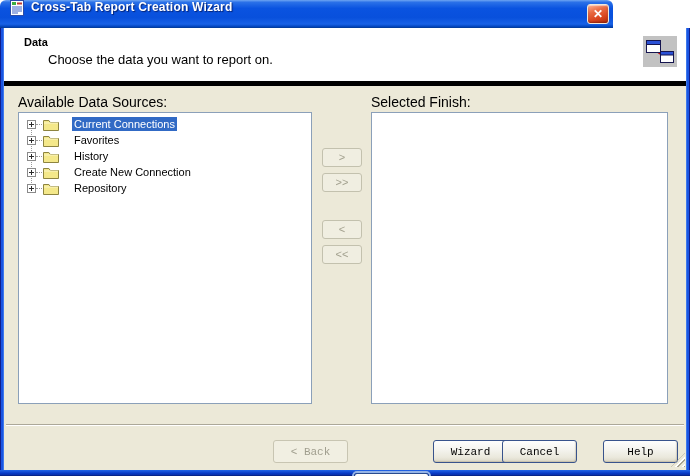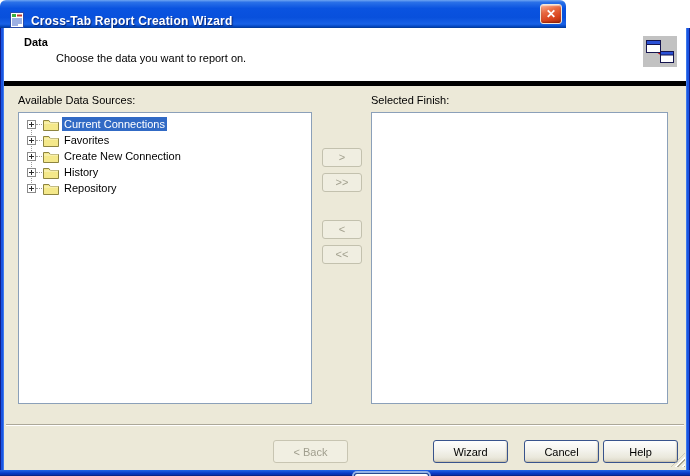--- a/index.html
+++ b/index.html
@@ -9,82 +9,82 @@
   .window { position:relative; width:690px; height:476px; overflow:hidden; }
 
   
   .border-left, .border-right { position:absolute; top:28px; width:4px; height:442px; }
   .border-left  { left:0; background:linear-gradient(90deg,#101E8C 0 1px,#1A55E2 1px 3px,#3E79EC 3px 4px); }
   .border-right { right:0; background:linear-gradient(270deg,#101E8C 0 1px,#1A55E2 1px 3px,#3E79EC 3px 4px); }
   .border-bottom { position:absolute; left:0; bottom:0; width:690px; height:6px;
                    background:linear-gradient(180deg,#2266E8 0%,#0839C5 55%,#0A2FA6 85%,#051668 100%); }
 
   
-  .titlebar { position:absolute; left:0; top:0; width:566px; height:28px;
+  .titlebar { position:absolute; left:0; top:0; width:613px; height:28px;
     border-radius:6px 6px 0 0;
     background:linear-gradient(180deg,#6FA5F2 0%,#2B71E8 8%,#0A53E0 30%,#0850DC 62%,#1861E6 86%,#0345BD 95%,#03398F 100%);
-    display:flex; align-items:flex-end; }
+    display:flex; align-items:flex-start; }
   .title-icon { margin-left:9px; width:16px; height:16px; flex:0 0 auto; }
   .title-text { margin-left:6px; color:#fff; font-weight:bold; font-size:12px;
     text-shadow:1px 1px 1px rgba(6,20,80,0.75); letter-spacing:0.2px; }
   .close-btn { position:absolute; right:4px; top:4px; width:22px; height:20px;
     border-radius:3px; border:1px solid #f0e8da;
     background:linear-gradient(160deg,#FFB394 0%,#E86A42 35%,#D8431C 70%,#A82C0C 100%);
     box-shadow:inset 0 1px 1px rgba(255,255,255,0.55), inset 0 -1px 2px rgba(90,10,0,0.5);
     color:#fff; font-size:12px; font-weight:bold; line-height:18px; text-align:center; cursor:pointer; }
 
   
   .content { position:absolute; left:4px; top:28px; width:682px; height:442px; background:#ECE9D8; }
 
   .header { position:absolute; left:0; top:0; width:682px; height:58px; background:#fff;
             border-bottom:5px solid #000000; }
   .header-title { position:absolute; left:20px; top:8px; font-weight:bold; font-size:11px; }
-  .header-sub { position:absolute; left:52px; top:24px; font-size:11px; }
+  .header-sub { position:absolute; left:44px; top:24px; font-size:13px; }
   .crosstab-icon { position:absolute; left:639px; top:8px; width:34px; height:31px; }
 
-  .panel-label { position:absolute; font-size:11px; }
+  .panel-label { position:absolute; font-size:14px; }
   .avail-label { left:14px; top:66px; }
   .sel-label { left:367px; top:66px; }
 
   .listbox { position:absolute; background:#fff; border:1px solid #8BA0B9; }
   .treebox { left:14px; top:84px; width:294px; height:292px; padding:3px 2px 0 8px; }
   .selbox  { left:367px; top:84px; width:297px; height:292px; }
 
   .tree { position:relative; }
   .tree-vline { position:absolute; left:4px; top:9px; height:64px; width:1px;
                 border-left:1px dotted #9a9a9a; }
   .tree-row { position:relative; height:16px; display:flex; align-items:center; cursor:default; }
   .expand-box { position:relative; z-index:2; width:9px; height:9px; background:#fff;
                 border:1px solid #8a8a8a; flex:0 0 auto; }
   .expand-box::before { content:""; position:absolute; left:1px; top:3px; width:5px; height:1px; background:#2b2b2b; }
   .expand-box::after  { content:""; position:absolute; left:3px; top:1px; width:1px; height:5px; background:#2b2b2b; }
   .tree-dots { width:6px; height:1px; border-top:1px dotted #9a9a9a; flex:0 0 auto; }
   .folder-icon { width:16px; height:13px; margin:0 3px 0 1px; flex:0 0 auto; }
-  .tree-label { padding:1px 2px; white-space:nowrap; }
+  .tree-label { padding:1px 2px; white-space:nowrap;margin-left:10px; }
   .tree-row.selected .tree-label { background:#316AC5; color:#fff; }
 
   
   .xfer-btn { position:absolute; left:318px; width:40px; height:19px;
     background:#F0EEE1; border:1px solid #C3C1AE; border-radius:3px;
     color:#A3A18F; font-size:11px; text-align:center; line-height:17px; }
   .xfer-add { top:120px; } .xfer-add-all { top:145px; }
   .xfer-rem { top:192px; } .xfer-rem-all { top:217px; }
 
   .divider { position:absolute; left:2px; right:2px; top:396px; height:2px;
              border-top:1px solid #ACA899; border-bottom:1px solid #FFFFFF; }
 
   
   .btn { position:absolute; top:412px; width:75px; height:23px; border-radius:3px;
-    border:1px solid #38538C; font-family:Liberation Sans, sans-serif; font-size:11px;
+    border:1px solid #38538C; font-family:Liberation Mono, monospace; font-size:11px;
     background:linear-gradient(180deg,#FEFEFD 0%,#F5F4EF 40%,#EAE8DC 78%,#DBD7C6 100%);
     box-shadow:inset -1px -1px 1px rgba(160,150,120,0.35); cursor:pointer; }
   .btn-back   { left:269px; background:#F1EFE2; border:1px solid #C8C5B2; color:#A09E8E; box-shadow:none; cursor:default; }
   .btn-next   { left:350px; border-color:#284B8F; box-shadow:0 0 0 2px #94B3E6, inset 0 0 1px #fff;margin-top:33px; }
   .btn-finish { left:429px; }
-  .btn-cancel { left:520px; }
+  .btn-cancel { left:498px; }
   .btn-help   { left:599px; }
 
   .resize-grip { position:absolute; left:667px; top:425px; width:14px; height:14px;
     clip-path:polygon(100% 0, 100% 100%, 0 100%);
     background:repeating-linear-gradient(135deg, transparent 0 2.5px, #ffffff 2.5px 3.5px, #A8A492 3.5px 5px); }
 </style>
 </head>
 <body>
 
 <div class="window">
@@ -151,31 +151,31 @@
           <span class="tree-label">Favorites</span>
         </div>
 
         <div class="tree-row">
           <span class="expand-box"></span>
           <span class="tree-dots"></span>
           <svg class="folder-icon" viewBox="0 0 16 13">
             <path d="M0.5 2.5 h5.4 l1.4 2 H15.5 v8 H0.5 z" fill="#F4E88A" stroke="#8D8440"></path>
             <path d="M1 5 h14" stroke="#FBF6C8"></path>
           </svg>
+          <span class="tree-label">History</span>
+        </div>
+
+        <div class="tree-row">
+          <span class="expand-box"></span>
+          <span class="tree-dots"></span>
+          <svg class="folder-icon" viewBox="0 0 16 13">
+            <path d="M0.5 2.5 h5.4 l1.4 2 H15.5 v8 H0.5 z" fill="#F4E88A" stroke="#8D8440"></path>
+            <path d="M1 5 h14" stroke="#FBF6C8"></path>
+          </svg>
           <span class="tree-label">Create New Connection</span>
-        </div>
-
-        <div class="tree-row">
-          <span class="expand-box"></span>
-          <span class="tree-dots"></span>
-          <svg class="folder-icon" viewBox="0 0 16 13">
-            <path d="M0.5 2.5 h5.4 l1.4 2 H15.5 v8 H0.5 z" fill="#F4E88A" stroke="#8D8440"></path>
-            <path d="M1 5 h14" stroke="#FBF6C8"></path>
-          </svg>
-          <span class="tree-label">History</span>
         </div>
 
         <div class="tree-row">
           <span class="expand-box"></span>
           <span class="tree-dots"></span>
           <svg class="folder-icon" viewBox="0 0 16 13">
             <path d="M0.5 2.5 h5.4 l1.4 2 H15.5 v8 H0.5 z" fill="#F4E88A" stroke="#8D8440"></path>
             <path d="M1 5 h14" stroke="#FBF6C8"></path>
           </svg>
           <span class="tree-label">Repository</span>

